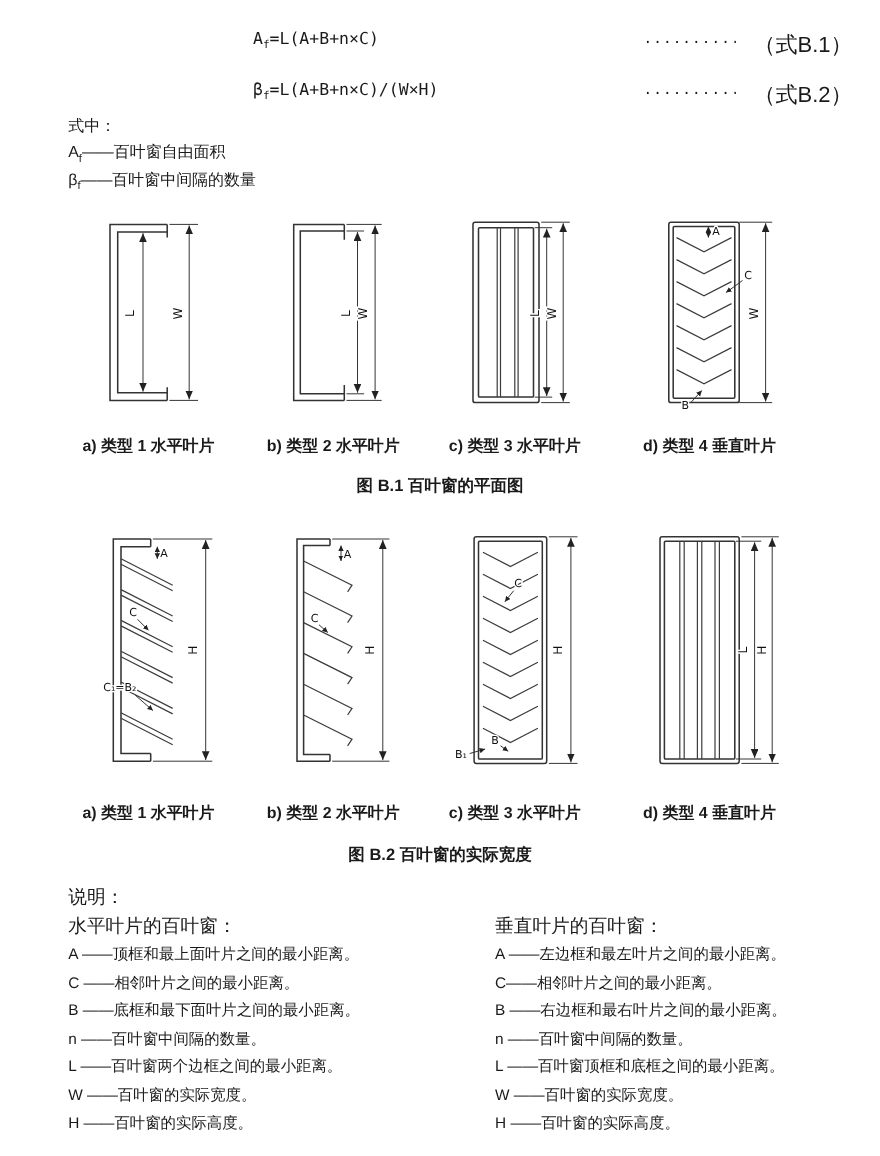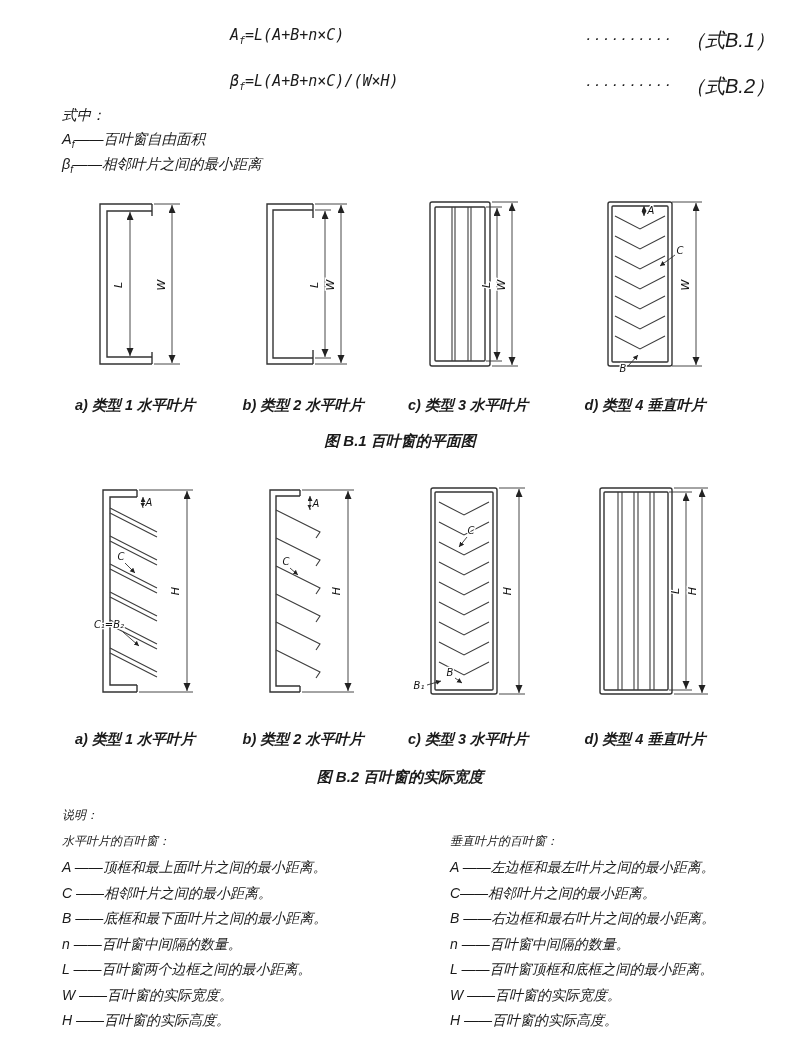--- a/index.html
+++ b/index.html
@@ -1,30 +1,30 @@
 <!DOCTYPE html>
 <html><head>
 <meta charset="utf-8">
 <style>
   * { margin:0; padding:0; box-sizing:border-box; }
   html,body { background:#ffffff; }
   .page {
     position:relative; width:800px; height:1051px; background:#fff;
-    font-family:"Liberation Sans","DejaVu Sans",sans-serif; color:#1a1a1a; overflow:hidden;font-style:italic;
+    font-family:"Liberation Sans","DejaVu Sans",sans-serif; color:#1a1a1a; overflow:hidden;
   }
   .abs { position:absolute; }
   .formula { font-family:"DejaVu Sans Mono","Liberation Mono",monospace; font-size:15px; line-height:1.3; white-space:nowrap; }
   .formula sub { font-size:10px; }
   .dots { font-family:"DejaVu Sans Mono",monospace; font-size:13px; letter-spacing:1px; width:84px; overflow:hidden; white-space:nowrap; display:inline-block; }
   .eqtag { font-size:20px; white-space:nowrap; }
   .bodytext { font-size:14.5px; line-height:1.3; white-space:nowrap; }
   .bodytext sub { font-size:10px; }
   .cap { width:170px; text-align:center; font-weight:bold; font-size:14.5px; white-space:nowrap; }
   .figtitle { left:0; width:800px; text-align:center; font-weight:bold; font-size:15px; }
-  .note-head { font-size:12px; line-height:27px; font-weight:normal; }
+  .note-head { font-size:17px; line-height:27px; font-weight:normal; }
   .note-line { font-size:14px; line-height:25.5px; white-space:nowrap; }
   svg.diag { position:absolute; }
   .frame path, .frame rect { stroke:#333; stroke-width:1.4; fill:none; }
   .blade path, .blade line { stroke:#3d3d3d; stroke-width:1.1; fill:none; }
   .dim line, .dim path { stroke:#333; stroke-width:0.9; fill:none; }
   .dt, .ds {
     font-family:"DejaVu Sans",sans-serif; fill:#111; text-anchor:middle;
     paint-order:stroke; stroke:#ffffff; stroke-width:2.5px;
   }
   .dt { font-size:11px; }
@@ -38,21 +38,21 @@
   <span class="abs formula" style="left:230px; top:26px;"><span>A</span><sub>f</sub><span>=L(A+B+n×C)</span></span>
   <span class="abs dots" style="left:585px; top:28px;">....................</span>
   <span class="abs eqtag" style="left:685px; top:27px;">（式B.1）</span>
 
   <span class="abs formula" style="left:230px; top:72px;"><span>β</span><sub>f</sub><span>=L(A+B+n×C)/(W×H)</span></span>
   <span class="abs dots" style="left:585px; top:74px;">....................</span>
   <span class="abs eqtag" style="left:685px; top:73px;">（式B.2）</span>
 
   <div class="abs bodytext" style="left:62px; top:106px;">式中：</div>
   <div class="abs bodytext" style="left:62px; top:130px;"><span>A</span><sub>f</sub><span>——百叶窗自由面积</span></div>
-  <div class="abs bodytext" style="left:62px; top:155px;"><span>β</span><sub>f</sub><span>——相邻叶片之间的最小距离</span></div>
+  <div class="abs bodytext" style="left:62px; top:155px;"><span>β</span><sub>f</sub><span>——百叶窗中间隔的数量</span></div>
 
   <svg class="diag" style="left:70px; top:192px;" width="150" height="185" viewBox="0 0 150 185">
     <defs>
       <marker id="A1" markerUnits="userSpaceOnUse" markerWidth="9" markerHeight="8" refX="8" refY="3.5" orient="auto-start-reverse">
           <path d="M0 0 L8 3.5 L0 7 Z" fill="#222"></path>
         </marker>
     </defs>
     <g class="frame">
       <path d="M82 12 H30 V172 H82"></path>
       <path d="M82 19 H37 V165 H82"></path>

